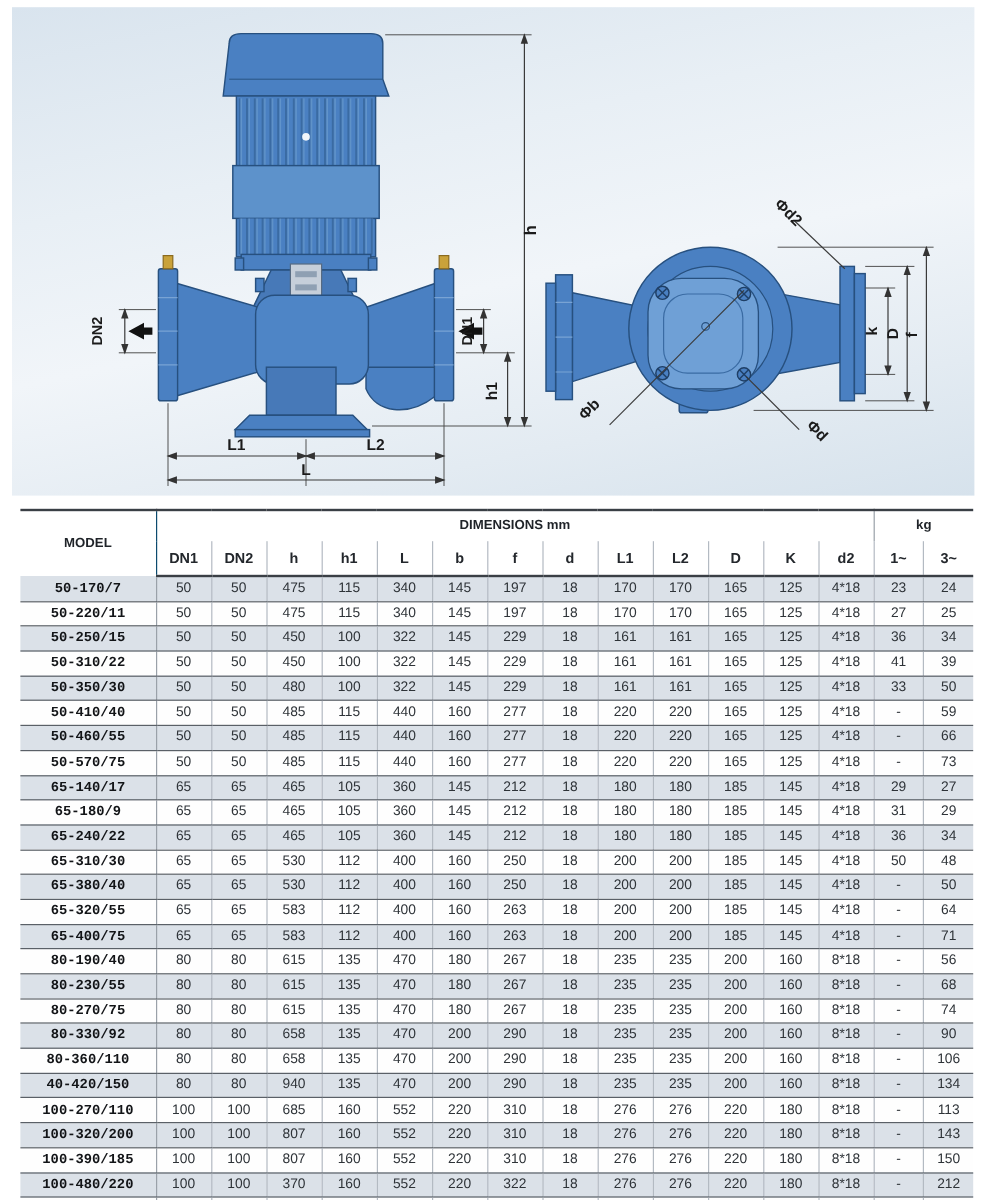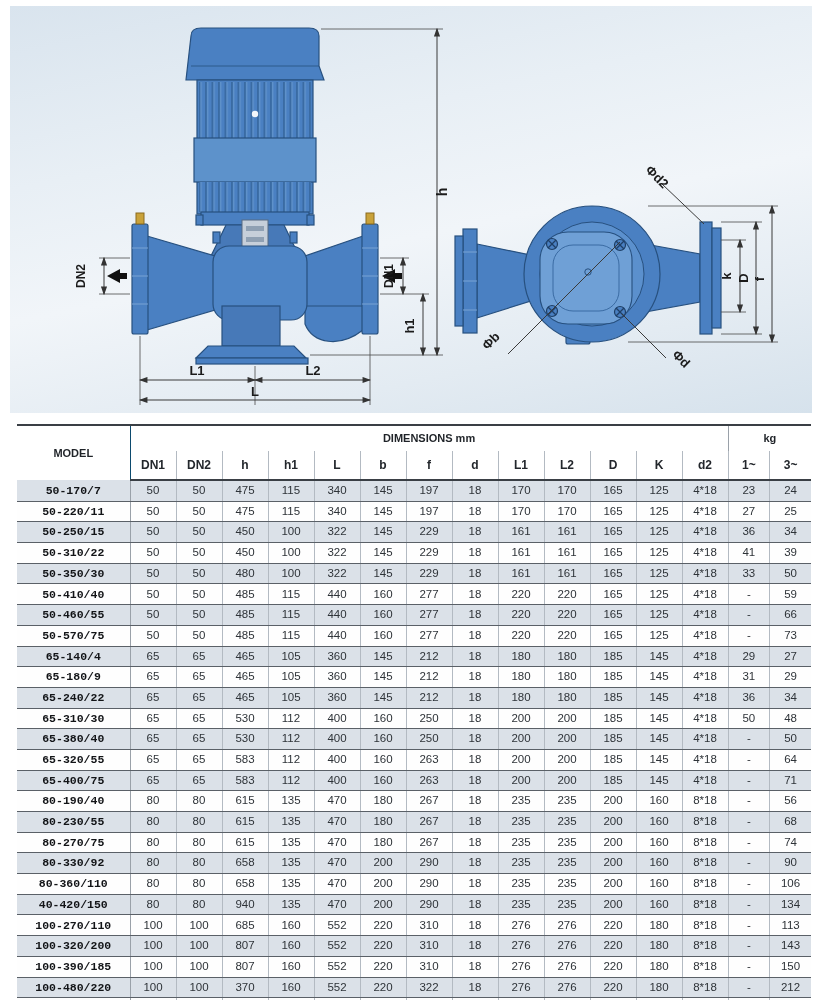--- a/index.html
+++ b/index.html
@@ -402,21 +402,21 @@
         <td>18</td>
         <td>220</td>
         <td>220</td>
         <td>165</td>
         <td>125</td>
         <td>4*18</td>
         <td>-</td>
         <td class="last-col">73</td>
       </tr>
       <tr>
-        <th class="model-cell">65-140/4</th>
+        <th class="model-cell">65-140/17</th>
         <td>65</td>
         <td>65</td>
         <td>465</td>
         <td>105</td>
         <td>360</td>
         <td>145</td>
         <td>212</td>
         <td>18</td>
         <td>180</td>
         <td>180</td>

